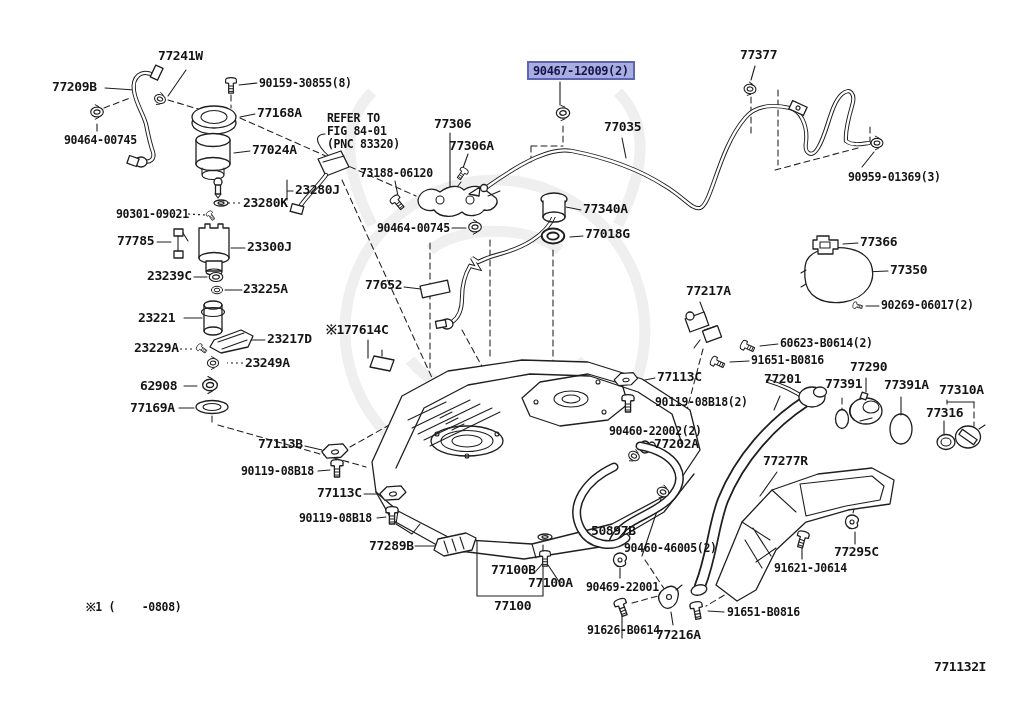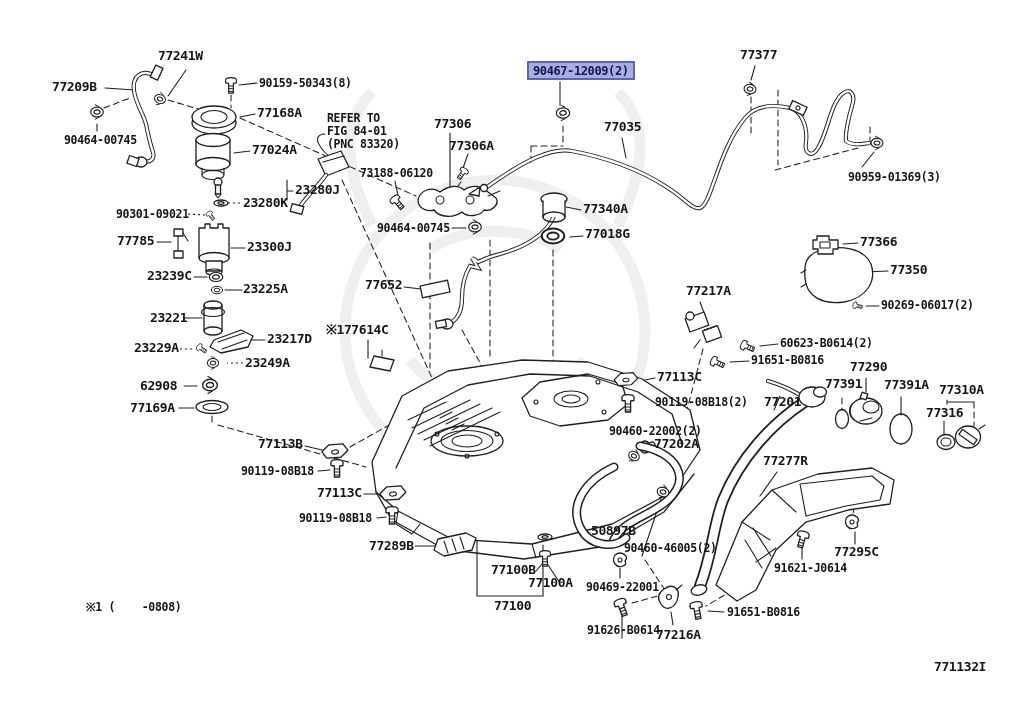--- a/index.html
+++ b/index.html
@@ -310,35 +310,35 @@
     <use href="#washer" transform="translate(221,203)"></use>
     <use href="#washer" transform="translate(545,537)"></use>
     <use href="#plate" transform="translate(335,452) rotate(-8)"></use>
     <use href="#plate" transform="translate(393,494) rotate(-8)"></use>
     <use href="#plate" transform="translate(626,380) rotate(-8) scale(0.9)"></use>
   </g>
 </svg>
 
 <div class="pl" style="left:52px;top:80px">77209B</div>
 <div class="pl" style="left:158px;top:49px">77241W</div>
-<div class="pl sm" style="left:259px;top:77px">90159-50343(8)</div>
+<div class="pl sm" style="left:259px;top:77px">90159-30855(8)</div>
 <div class="pl" style="left:257px;top:106px">77168A</div>
 <div class="pl sm" style="left:327px;top:112px">REFER TO
 FIG 84-01
 (PNC 83320)</div>
 <div class="pl" style="left:252px;top:143px">77024A</div>
 <div class="pl sm" style="left:64px;top:134px">90464-00745</div>
 <div class="pl" style="left:295px;top:183px">23280J</div>
 <div class="pl" style="left:243px;top:196px">23280K</div>
 <div class="pl sm" style="left:116px;top:208px">90301-09021</div>
 <div class="pl" style="left:117px;top:234px">77785</div>
 <div class="pl" style="left:247px;top:240px">23300J</div>
 <div class="pl" style="left:147px;top:269px">23239C</div>
 <div class="pl" style="left:243px;top:282px">23225A</div>
-<div class="pl" style="left:150px;top:311px">23221</div>
+<div class="pl" style="left:138px;top:311px">23221</div>
 <div class="pl" style="left:267px;top:332px">23217D</div>
 <div class="pl" style="left:134px;top:341px">23229A</div>
 <div class="pl" style="left:245px;top:356px">23249A</div>
 <div class="pl" style="left:140px;top:379px">62908</div>
 <div class="pl" style="left:130px;top:401px">77169A</div>
 <div class="pl" style="left:434px;top:117px">77306</div>
 <div class="pl" style="left:449px;top:139px">77306A</div>
 <div class="pl sm" style="left:360px;top:167px">73188-06120</div>
 <div class="pl sm" style="left:377px;top:222px">90464-00745</div>
 <div class="pl" style="left:740px;top:48px">77377</div>
@@ -354,21 +354,21 @@
 <div class="pl" style="left:686px;top:284px">77217A</div>
 <div class="pl sm" style="left:780px;top:337px">60623-B0614(2)</div>
 <div class="pl sm" style="left:751px;top:354px">91651-B0816</div>
 <div class="pl" style="left:657px;top:370px">77113C</div>
 <div class="pl sm" style="left:655px;top:396px">90119-08B18(2)</div>
 <div class="pl" style="left:850px;top:360px">77290</div>
 <div class="pl" style="left:825px;top:377px">77391</div>
 <div class="pl" style="left:884px;top:378px">77391A</div>
 <div class="pl" style="left:939px;top:383px">77310A</div>
 <div class="pl" style="left:926px;top:406px">77316</div>
-<div class="pl" style="left:764px;top:395px">77201</div>
+<div class="pl" style="left:764px;top:372px">77201</div>
 <div class="pl sm" style="left:609px;top:425px">90460-22002(2)</div>
 <div class="pl" style="left:654px;top:437px">77202A</div>
 <div class="pl" style="left:763px;top:454px">77277R</div>
 <div class="pl" style="left:258px;top:437px">77113B</div>
 <div class="pl sm" style="left:241px;top:465px">90119-08B18</div>
 <div class="pl" style="left:317px;top:486px">77113C</div>
 <div class="pl sm" style="left:299px;top:512px">90119-08B18</div>
 <div class="pl" style="left:369px;top:539px">77289B</div>
 <div class="pl" style="left:591px;top:524px">50897B</div>
 <div class="pl sm" style="left:624px;top:542px">90460-46005(2)</div>

